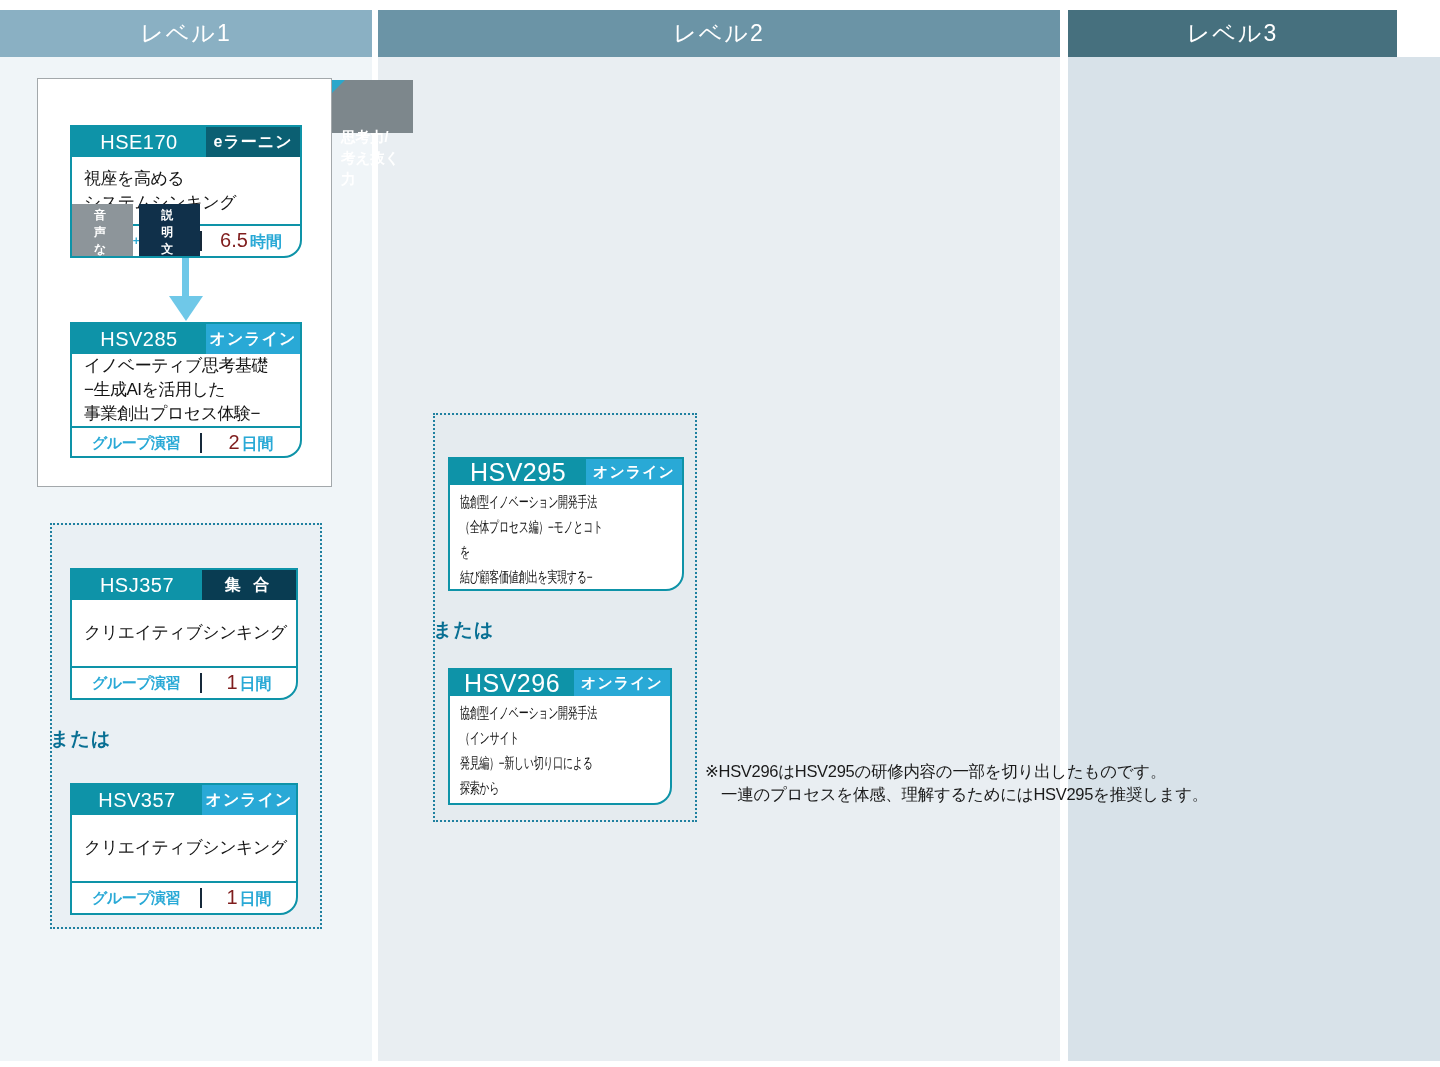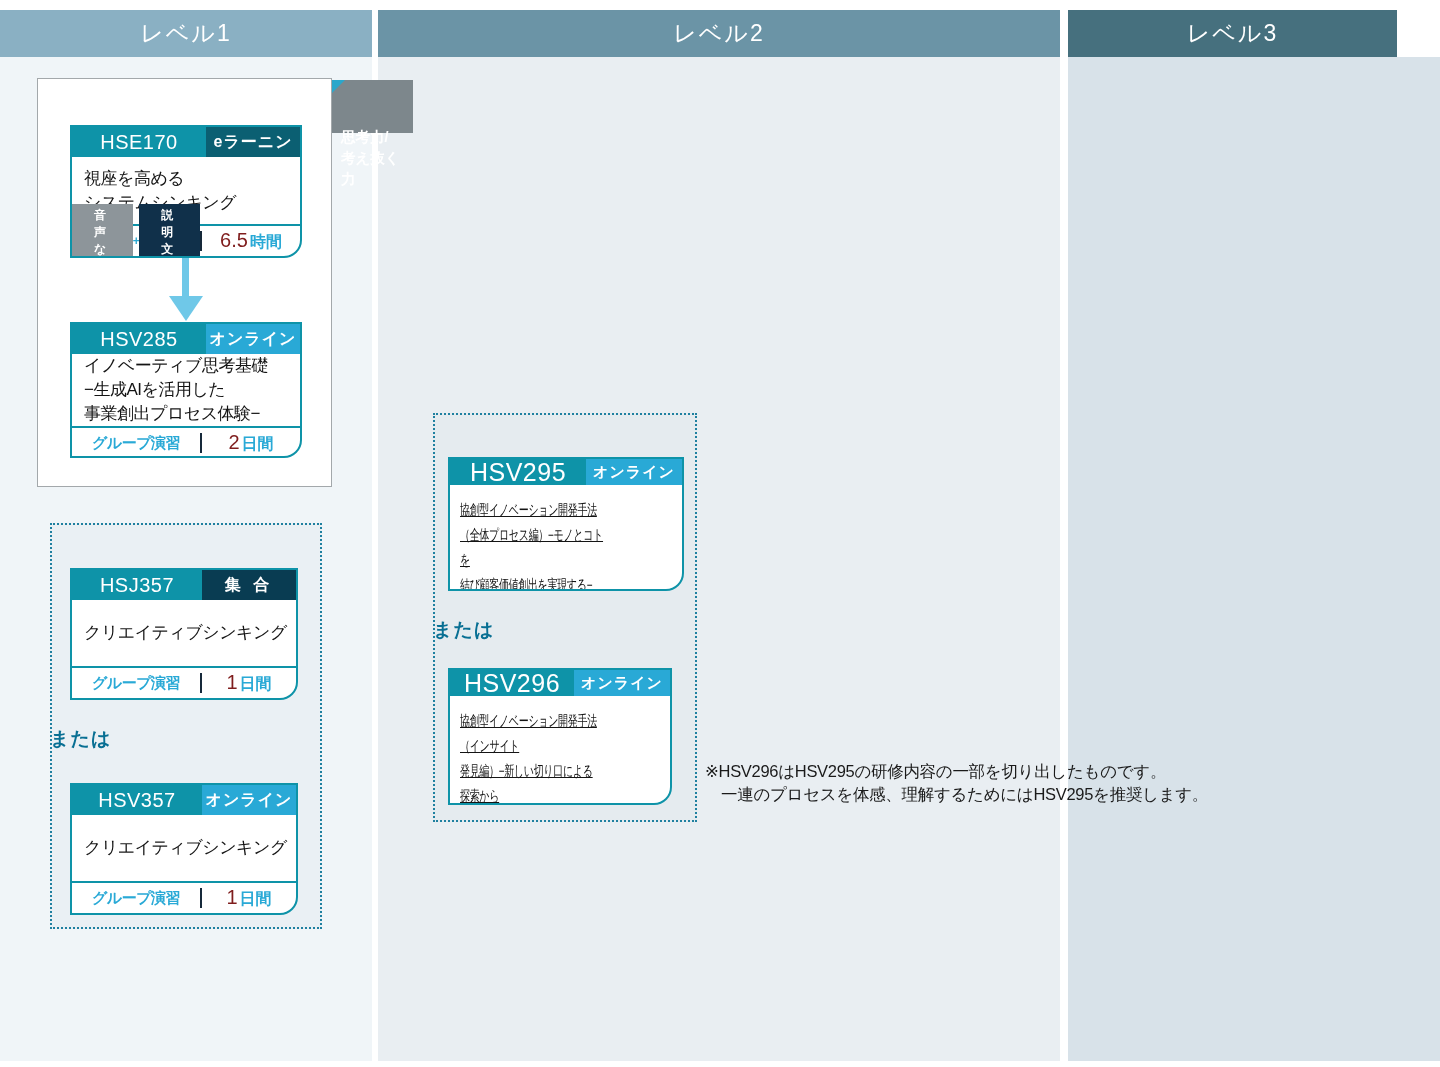--- a/index.html
+++ b/index.html
@@ -48,21 +48,21 @@
   .dur-unit{font-size:16px;color:#29A9D6;font-weight:bold;margin-left:2px;}
   .pill{color:#fff;font-size:12px;font-weight:bold;padding:3px 22px;letter-spacing:-0.5px;}
   .pill-gray{background:#8D959A;}
   .pill-navy{background:#10304A;}
   .plus{color:#2BA9D2;font-size:12px;font-weight:bold;margin:0 0px;}
 
   
   .card.sm .card-head{height:26px;}
   .card.sm .card-code{font-size:25px;line-height:26px;}
   .card.sm .card-badge{font-size:15px;line-height:26px;width:96px;}
-  .card.sm .card-body{font-size:15px;line-height:25px;padding:12px 0 0 10px;text-decoration:underline;}
+  .card.sm .card-body{font-size:15px;line-height:25px;padding:4px 0 0 10px;}
   .card.sm .card-body .squeeze{display:block;width:150%;transform:scaleX(0.667);transform-origin:0 50%;}
   .card.sm .card-foot{height:28px;}
   .card.sm .dur-num{font-size:19px;}
 
   #card-hse170{left:70px;top:125px;width:232px;height:133px;}
   #card-hsv285{left:70px;top:322px;width:232px;height:136px;}
   #card-hsj357{left:70px;top:568px;width:228px;height:132px;}
   #card-hsv357{left:70px;top:783px;width:228px;height:132px;}
   #card-hsv295{left:448px;top:457px;width:236px;height:134px;}
   #card-hsv296{left:448px;top:668px;width:224px;height:137px;}

